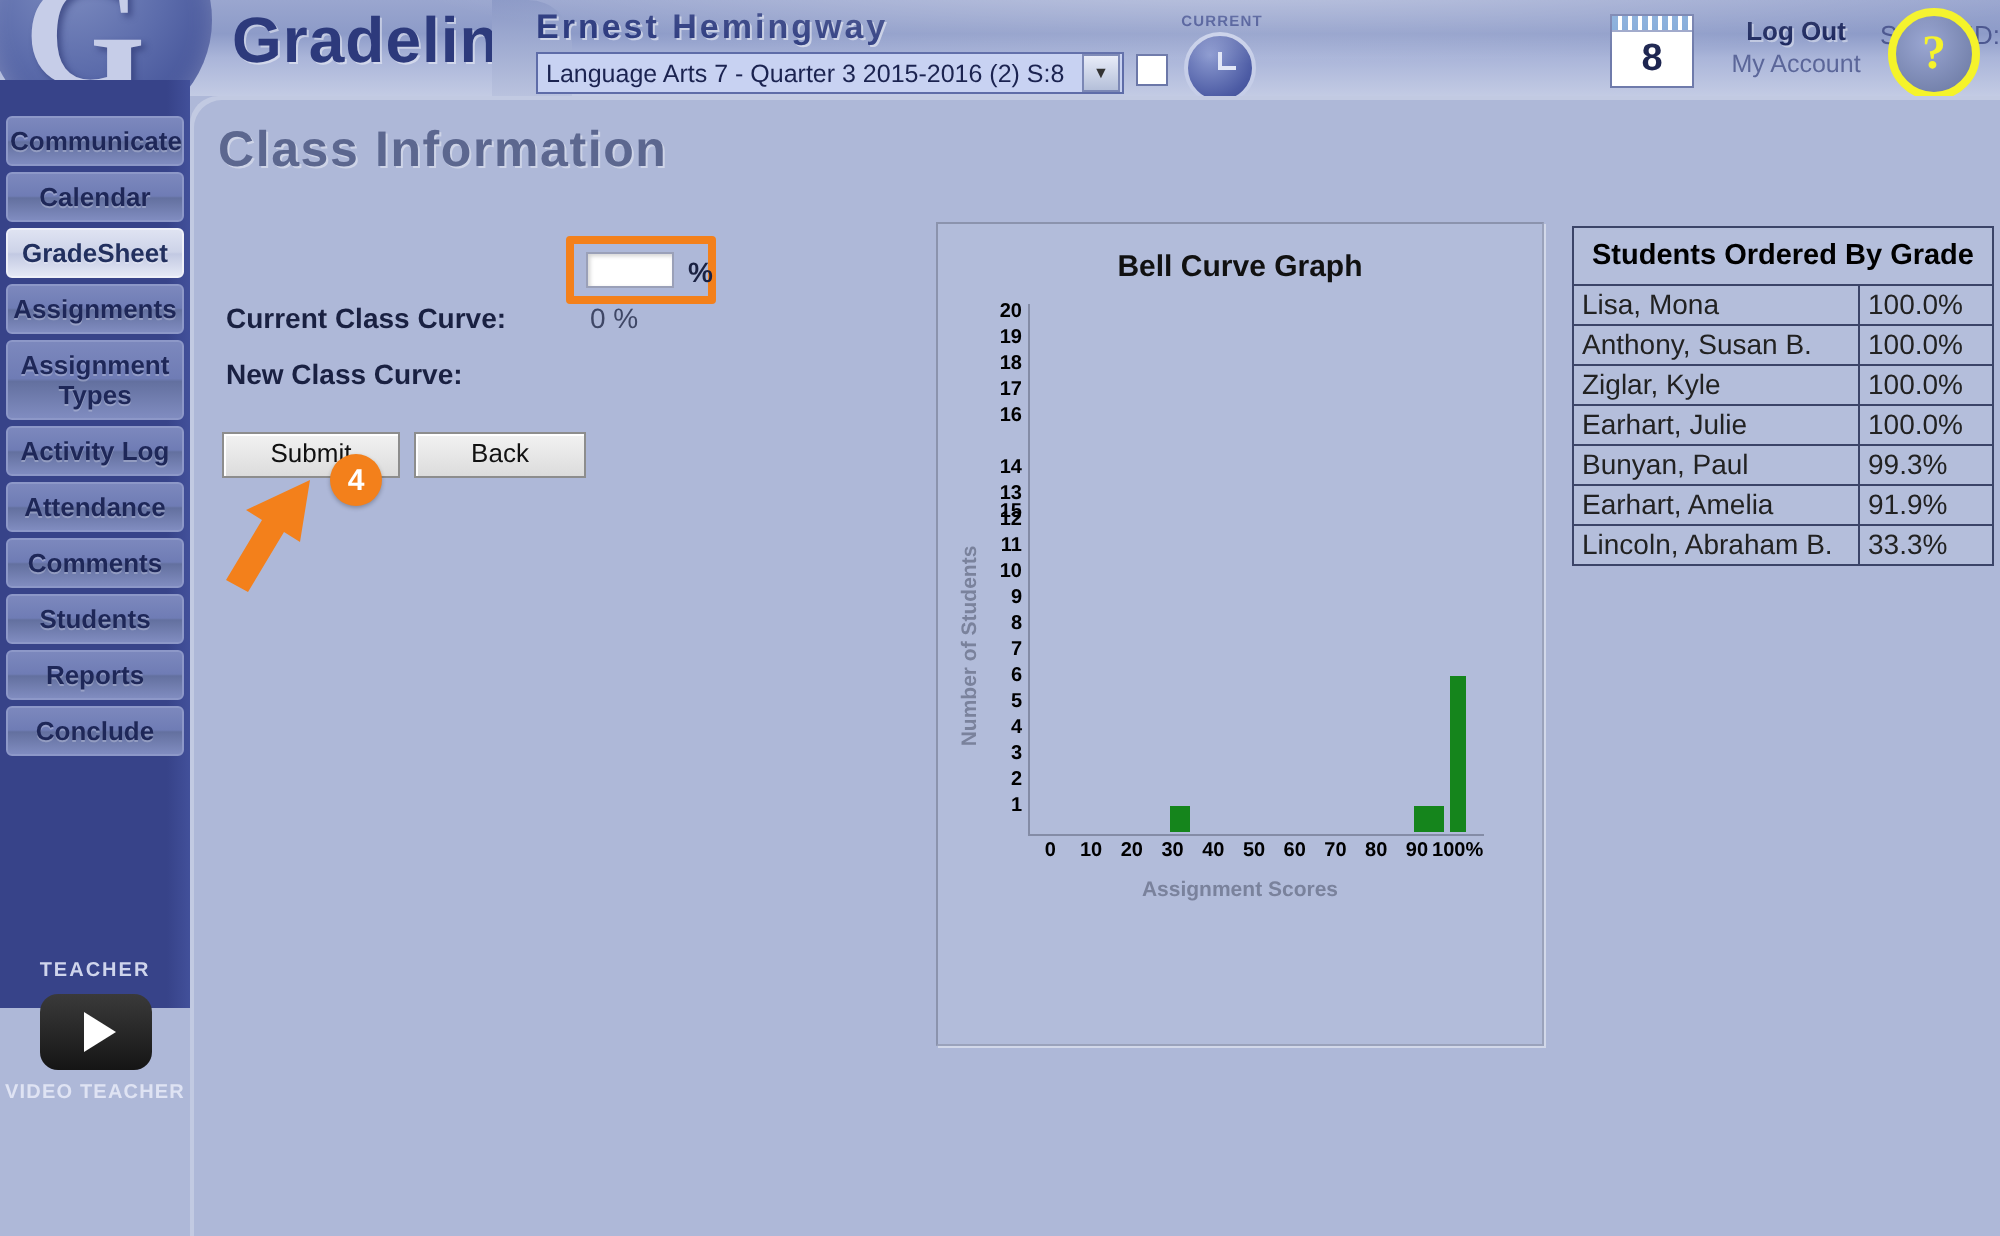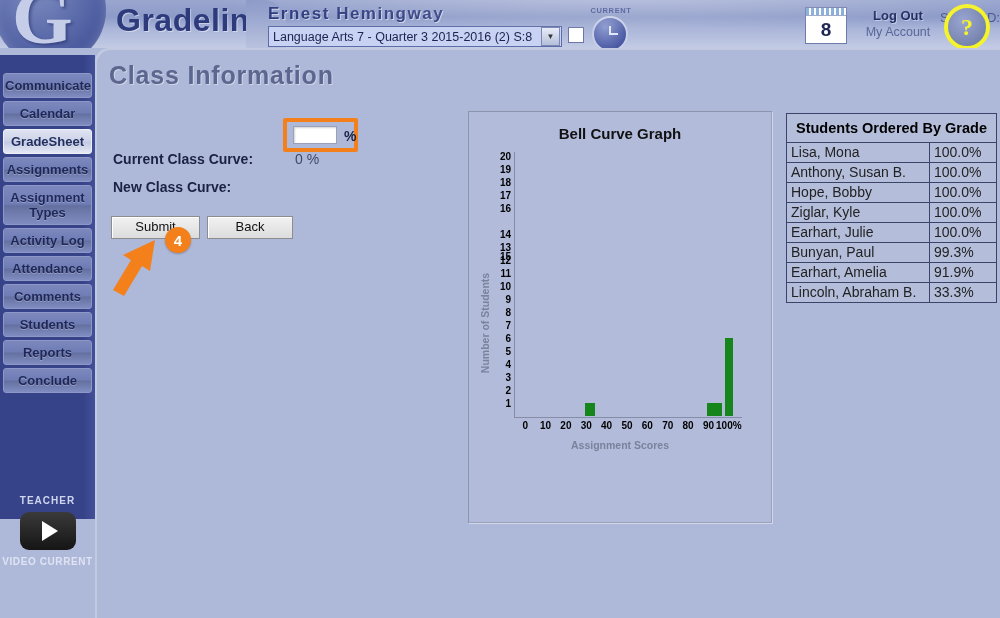--- a/index.html
+++ b/index.html
@@ -109,21 +109,20 @@
     border:4px solid #f5f32a;
     background:radial-gradient(circle at 40% 35%,#9aa6d2,#68769f);
     display:flex;align-items:center;justify-content:center;
     font-size:24px;font-weight:bold;color:#f5f32a;
     font-family:"Liberation Serif",serif;
   }
   
   #sidebar{
     position:absolute;left:0;top:40px;width:95px;height:464px;
     background:linear-gradient(to right,#374389 0%,#374389 88%,#42509a 100%);
-    margin-top:15px;
   }
   .nav-item{
     margin:0 3px 3px 3px;
     background:linear-gradient(to bottom,#7c88bd 0%,#6f7cb5 48%,#63709f 52%,#808cc0 100%);
     border:1px solid #8d98c8;
     border-radius:3px;
     text-align:center;
     font-size:13px;font-weight:bold;color:#1e2758;
     padding:4px 1px;
     line-height:15px;
@@ -327,21 +326,21 @@
       <div class="nav-item"><span>Comments</span></div>
       <div class="nav-item"><span>Students</span></div>
       <div class="nav-item"><span>Reports</span></div>
       <div class="nav-item"><span>Conclude</span></div>
     </div>
   <div id="video-block">
     <div id="video-title">TEACHER</div>
     <div id="video-btn">
       <div id="video-triangle"></div>
     </div>
-    <div id="video-sub">VIDEO CURRENT</div>
+    <div id="video-sub">VIDEO TEACHER</div>
   </div>
 </div>
 
 <div id="content">
   <div id="page-title">Class Information</div>
 
   <div class="form-label" id="lbl-current">Current Class Curve:</div>
   <div id="val-current">0 %</div>
 
   <div class="form-label" id="lbl-new">New Class Curve:</div>
@@ -414,24 +413,20 @@
     <tbody id="students-body">
         <tr>
           <td class="name">Lisa, Mona</td>
           <td class="grade">100.0%</td>
         </tr>
         <tr>
           <td class="name">Anthony, Susan B.</td>
           <td class="grade">100.0%</td>
         </tr>
         <tr>
-          <td class="name">Hope, Bobby</td>
-          <td class="grade">100.0%</td>
-        </tr>
-        <tr>
           <td class="name">Ziglar, Kyle</td>
           <td class="grade">100.0%</td>
         </tr>
         <tr>
           <td class="name">Earhart, Julie</td>
           <td class="grade">100.0%</td>
         </tr>
         <tr>
           <td class="name">Bunyan, Paul</td>
           <td class="grade">99.3%</td>

